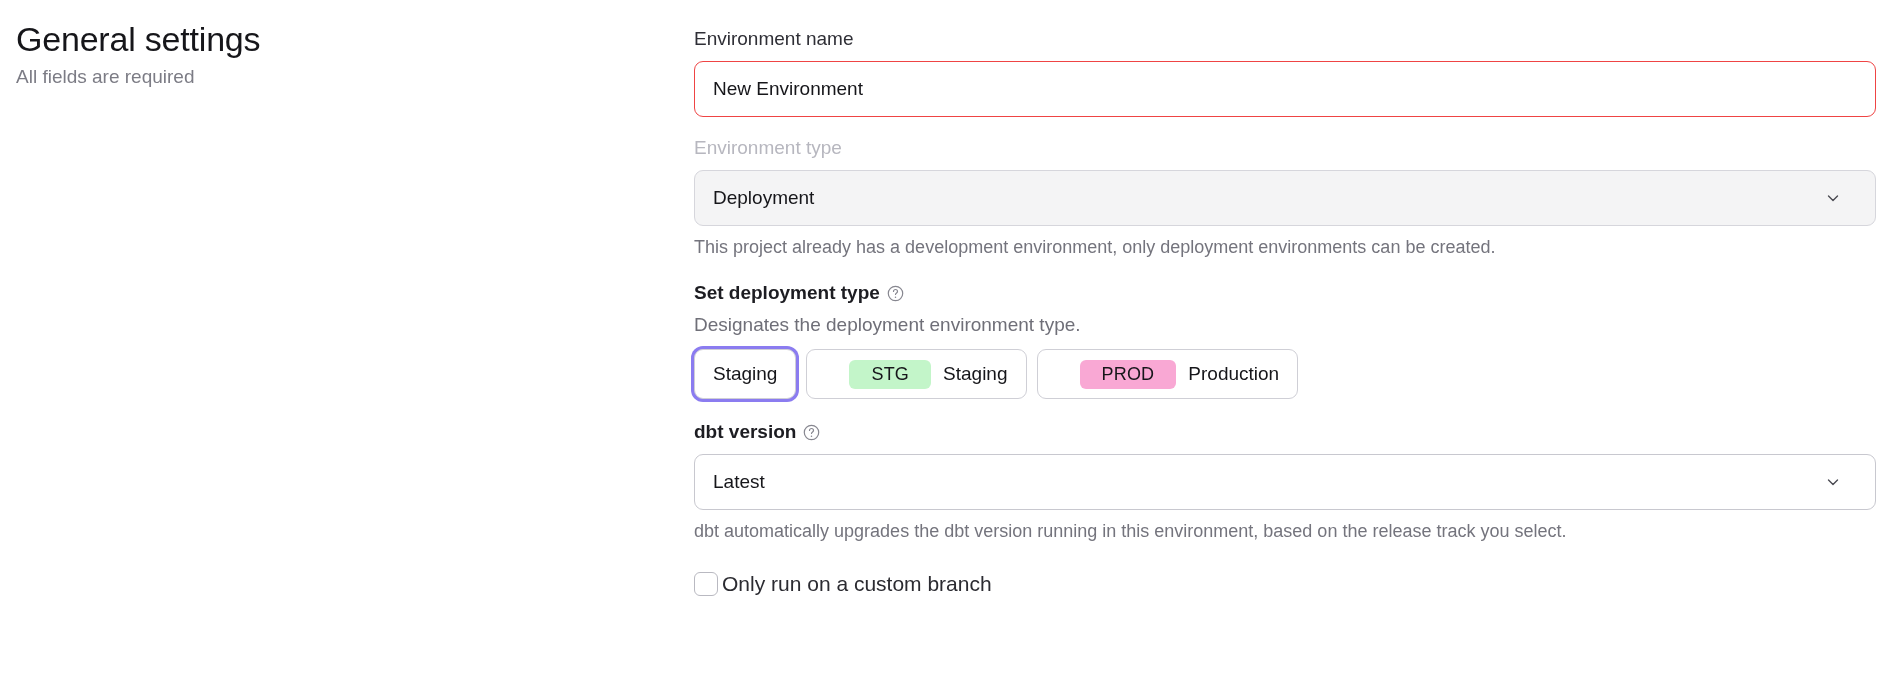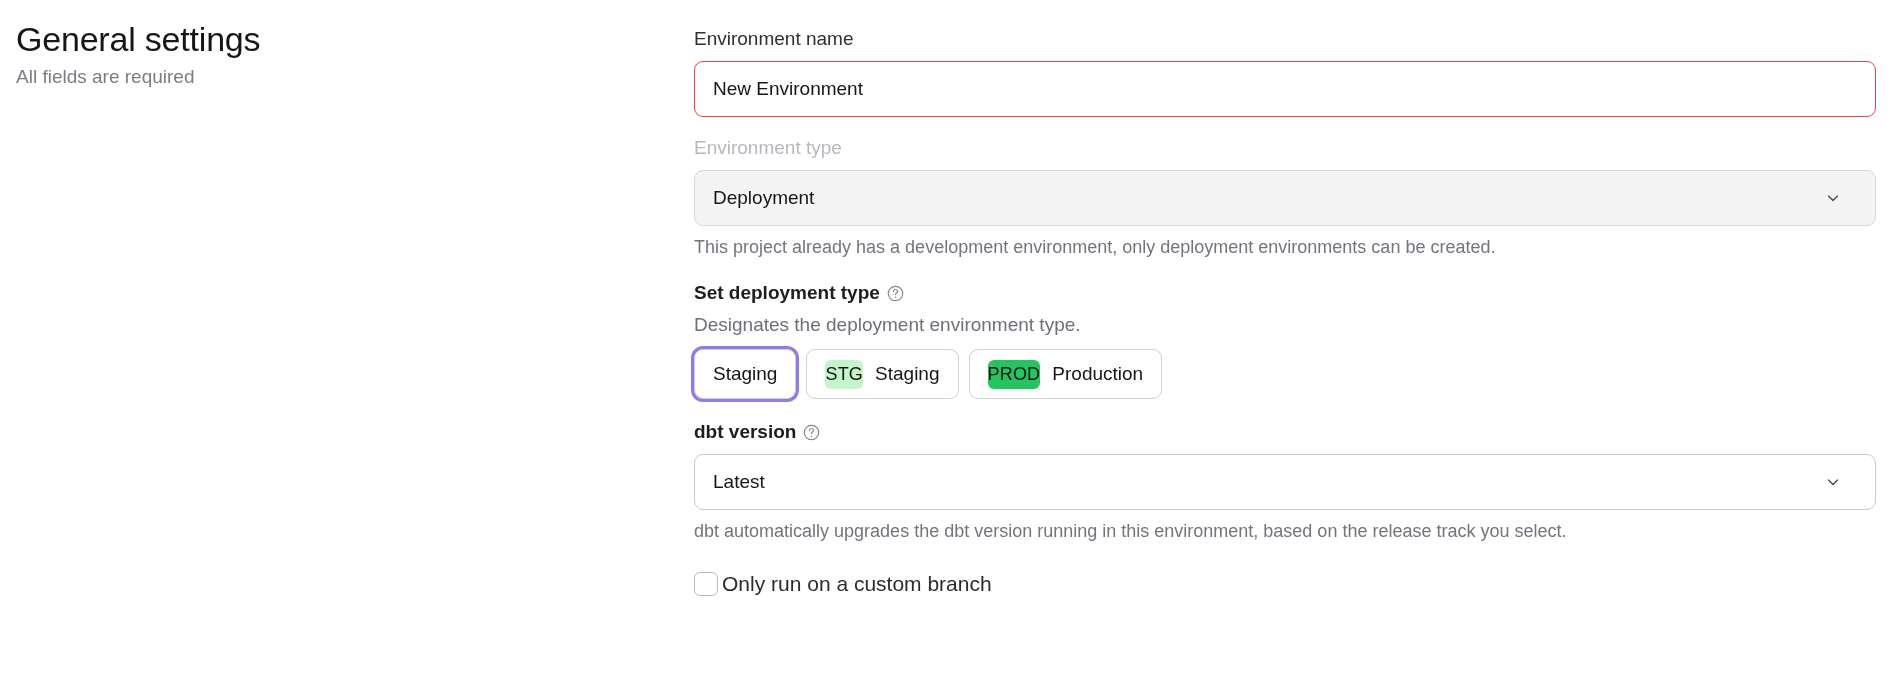--- a/index.html
+++ b/index.html
@@ -155,26 +155,27 @@
     white-space: nowrap;
   }
   .seg-btn.focused {
     box-shadow: 0 0 0 3px #8b7cf0;
   }
   .seg-badge {
     display: inline-flex;
     align-items: center;
     justify-content: center;
     height: 29px;
-    padding: 0 0;
+    padding: 0 22px;
     border-radius: 6px;
     font-size: 18px;
     font-weight: 400;
     color: #16161a;
     letter-spacing: 0.2px;
+    margin-left: 24px;
   }
 
   
   .check-row {
     display: flex;
     align-items: center;
     gap: 4px;
     margin-top: 26px;
   }
   .checkbox {
@@ -241,21 +242,21 @@
         <button class="seg-btn focused" style="box-shadow: rgb(139, 124, 240) 0px 0px 0px 3px;">
           <span>Staging</span>
         </button>
 
         <button class="seg-btn">
           <span class="seg-badge" id="badge-stg" style="background: rgb(195, 245, 201);">STG</span>
           <span>Staging</span>
         </button>
 
         <button class="seg-btn">
-          <span class="seg-badge" id="badge-prod" style="background: #22c55e;">PROD</span>
+          <span class="seg-badge" id="badge-prod" style="background: #f9a8d4;">PROD</span>
           <span>Production</span>
         </button>
 
       </div>
     </div>
 
     <div class="section-gap-2">
       <div class="field-label-row">
         <span class="field-label">dbt version</span>
         <span class="help-icon">

